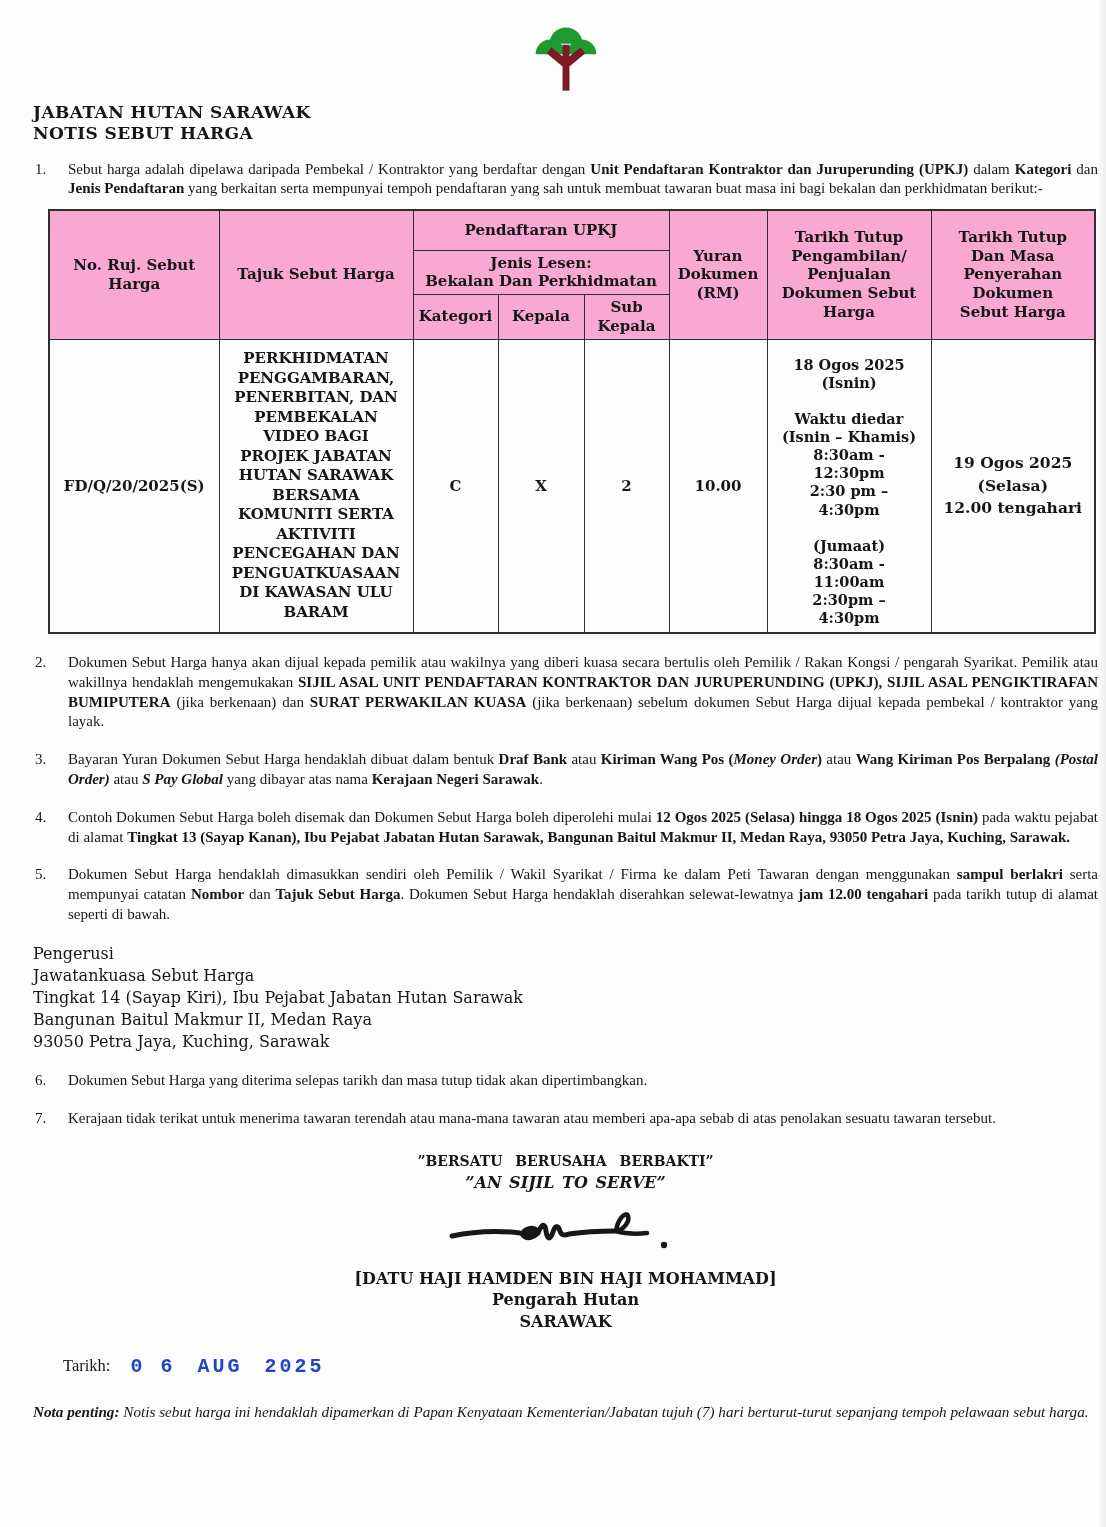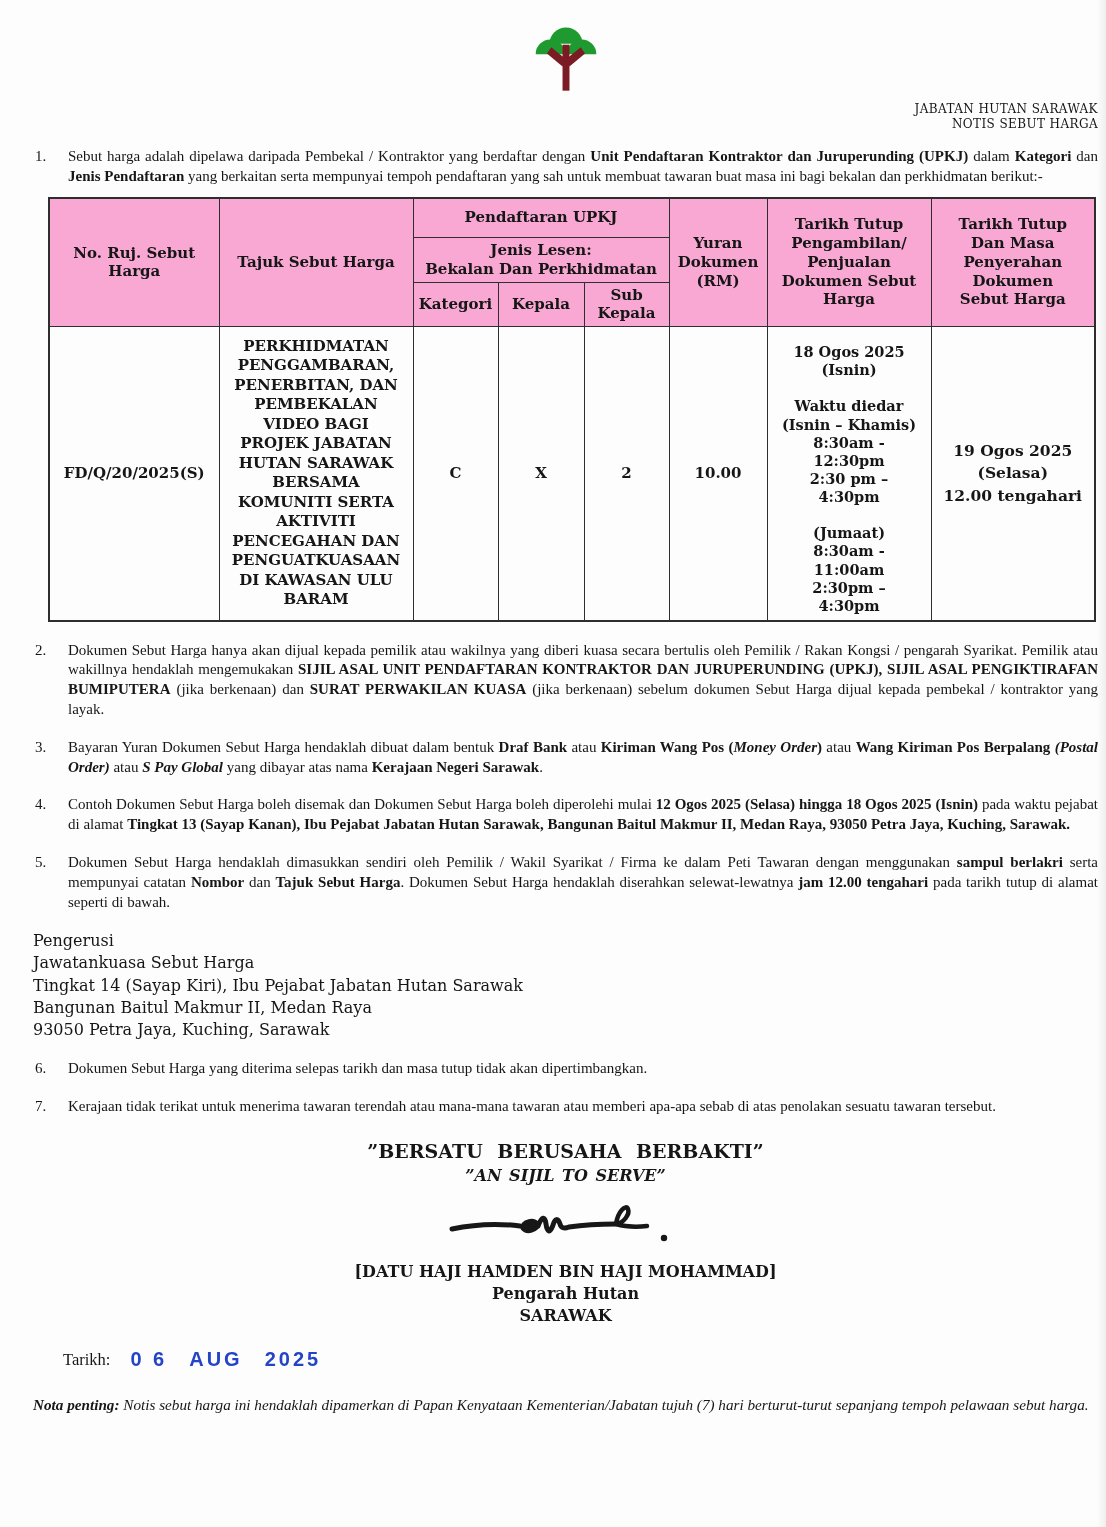--- a/index.html
+++ b/index.html
@@ -7,22 +7,22 @@
     position:relative; width:1106px; height:1527px; margin:0 auto;
     background:#fdfdfd; color:#161616; box-sizing:border-box;
     padding:12px 8px 0 33px; overflow:hidden;
     font-family:"Liberation Serif", serif;
   }
   .edge-shadow { position:absolute; top:0; right:0; width:9px; height:100%;
     background:linear-gradient(to right, rgba(0,0,0,0), rgba(0,0,0,0.06)); }
 
   .logo-wrap { text-align:center; margin-top:2px; }
   .org-title, .doc-title {
-    text-align:right; font-family:"DejaVu Serif", serif; font-weight:normal;
-    font-size:12px; letter-spacing:0.4px; line-height:1.25;
+    text-align:left; font-family:"DejaVu Serif", serif; font-weight:bold;
+    font-size:17px; letter-spacing:0.4px; line-height:1.25;
   }
 
   .item { position:relative; margin:15px 0 0 0; padding-left:35px;
     font-size:15px; line-height:1.32; text-align:justify; }
   .item .num { position:absolute; left:2px; top:0; }
   .b { font-weight:bold; }
   .i { font-style:italic; }
 
   table.doc-table { margin:10px 0 0 15px; width:1046px; border-collapse:collapse;
     table-layout:fixed; font-family:"DejaVu Serif", serif; }
@@ -39,31 +39,31 @@
   .doc-table tbody td { font-weight:bold; font-size:15px; }
   .cell-tajuk { line-height:1.3; }
   .cell-schedule { vertical-align:top !important; padding-top:16px !important;
     font-size:14.5px !important; line-height:1.25; }
   .cell-deadline { font-size:15.5px !important; line-height:1.45;border-radius:18px; }
 
   .address { margin-top:18px; text-align:left; white-space:pre-line;
     font-family:"DejaVu Serif", serif; font-weight:normal; font-size:16px; line-height:1.38; }
 
   .motto1 { margin-top:24px; text-align:center; font-family:"DejaVu Serif", serif;
-    font-weight:bold; font-size:19px; word-spacing:8px; }
+    font-weight:bold; font-size:14px; word-spacing:8px; }
   .motto2 { margin-top:4px; text-align:center; font-family:"DejaVu Serif", serif;
     font-weight:bold; font-style:italic; font-size:16px; word-spacing:2px; }
 
   .sig-wrap { text-align:center; margin-top:8px; height:68px; }
   .name-block { text-align:center; font-family:"DejaVu Serif", serif;
     font-weight:bold; font-size:16px; line-height:1.35; }
 
   .date-row { margin:22px 0 0 30px; display:flex; align-items:center; gap:20px;
     font-size:16.5px; }
-  .stamp { font-family:Liberation Sans, sans-serif; font-weight:bold;
+  .stamp { font-family:Liberation Mono, monospace; font-weight:bold;
     font-size:20px; letter-spacing:3px; display:flex; gap:22px; }
 
   .nota { margin-top:24px; font-size:15.2px; line-height:1.38; text-align:justify;
     padding-right:4px; }
 </style>
 </head>
 <body>
 
 <div class="page">
 

